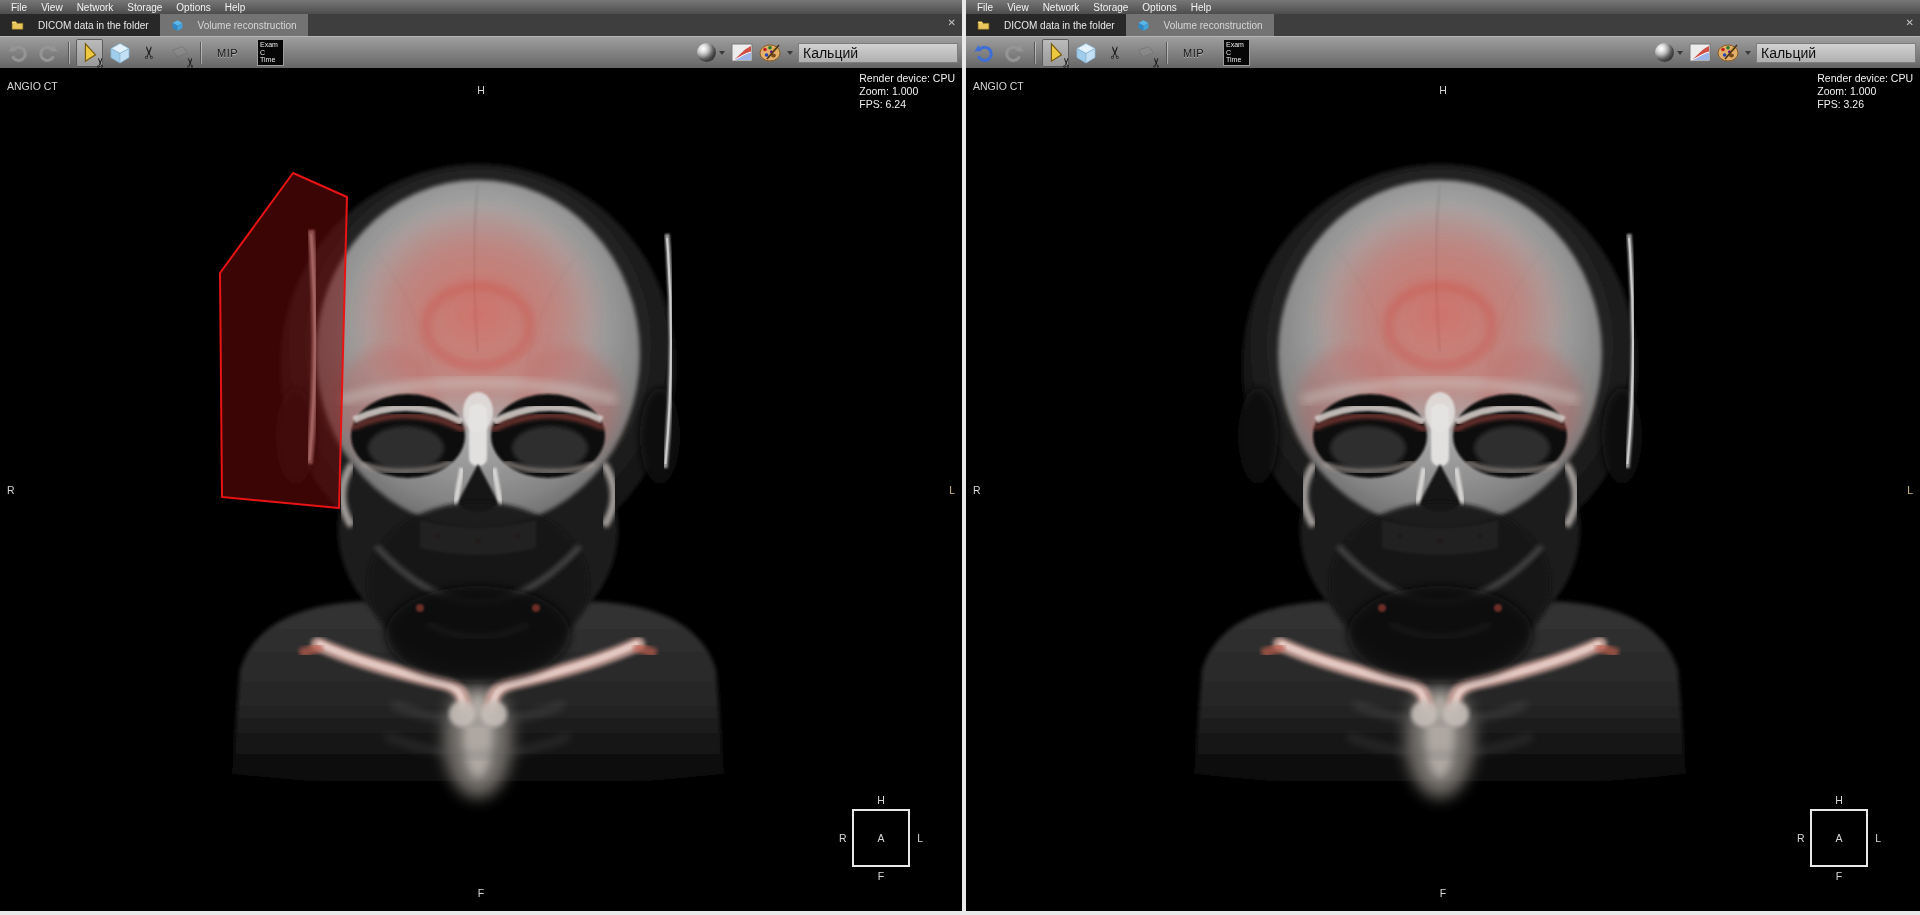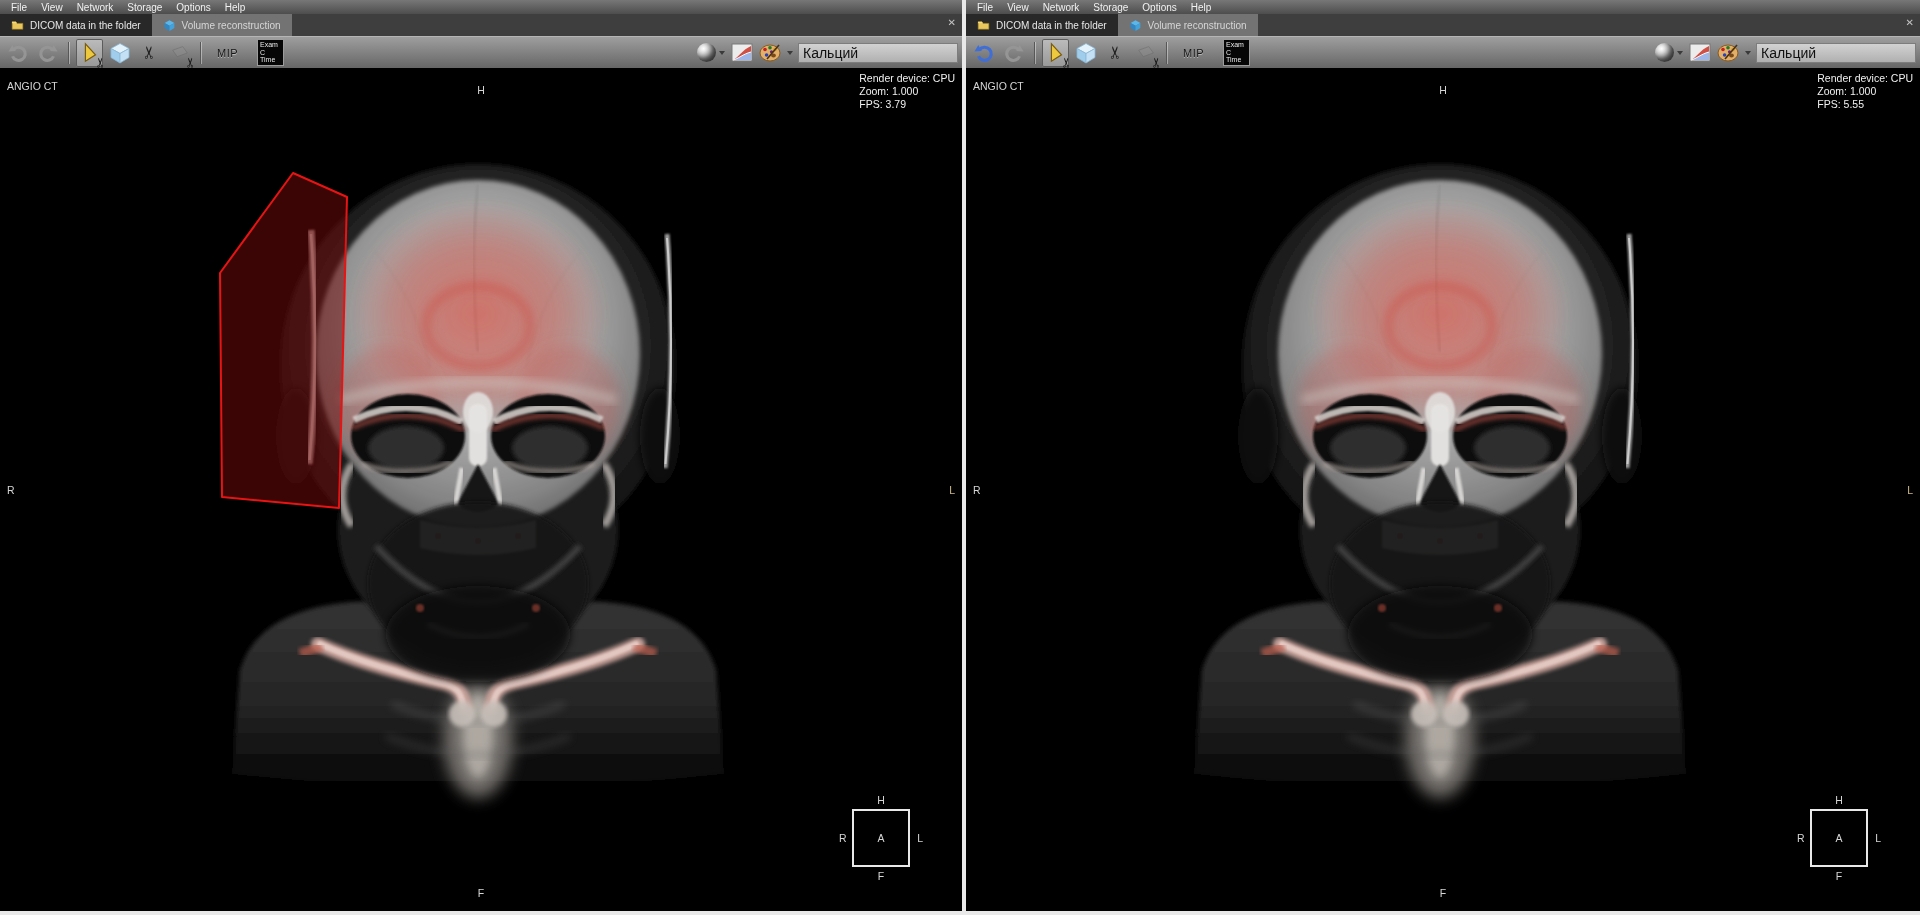--- a/index.html
+++ b/index.html
@@ -5,21 +5,21 @@
   html,body{margin:0;padding:0}
   body{width:1920px;height:915px;background:#e9e9e9;font-family:"Liberation Sans",sans-serif;position:relative;overflow:hidden}
   .window{position:absolute;top:0;height:911px;background:#000;overflow:hidden}
   .w-left{left:0;width:962px}
   .w-right{left:966px;width:954px}
 
   .menubar{height:14px;background:linear-gradient(#777,#4d4d4d);display:flex;align-items:center;padding-left:4px}
   .menu-item{color:#f2f2f2;font-size:10px;padding:0 7px;cursor:default;white-space:nowrap}
 
   .tabbar{height:22px;background:#3e3e3e;display:flex;align-items:stretch;position:relative}
-  .tab{display:flex;align-items:center;gap:6px;padding:0 11px;font-size:10px;color:#e8e8e8;white-space:nowrap}
+  .tab{display:flex;align-items:center;gap:14px;padding:0 11px;font-size:10px;color:#e8e8e8;white-space:nowrap}
   .tab-inactive{background:#282828}
   .tab-active{background:#737373;color:#d6d6d6}
   .tab-ic{width:13px;height:13px;flex:0 0 auto}
   .tab-close{position:absolute;right:6px;top:4px;color:#c4c4c4;font-size:10px;line-height:10px;font-family:"DejaVu Sans",sans-serif;cursor:default}
 
   .toolbar{height:32px;background:linear-gradient(#9e9e9e,#666);border-top:1px solid #b5b5b5;display:flex;align-items:center;justify-content:space-between;padding:0 4px;box-sizing:border-box}
   .tgroup{display:flex;align-items:center;gap:3px}
   .tbtn{position:relative;display:inline-flex;align-items:center;justify-content:center;height:28px;min-width:27px;border-radius:2px;cursor:default}
   .tbtn.pressed{background:linear-gradient(#bcbcbc,#989898);box-shadow:inset 0 0 0 1px #5c5c5c}
   .tsep{width:1px;height:22px;background:#575757;box-shadow:1px 0 0 rgba(255,255,255,.4);margin:0 4px}
@@ -271,21 +271,21 @@
     <svg class="scene" viewBox="0 0 962 843" width="962" height="843">
       <use href="#skullScene"></use>
       <path d="M311 162 C317 238 317 318 309 396" stroke="#b4a29e" stroke-width="7" fill="none" opacity="0.95" filter="url(#b1)"></path>
       <path d="M311 166 C316.5 238 316.5 316 309.5 392" stroke="#d8c6c2" stroke-width="2.5" fill="none" opacity="0.9"></path>
       <polygon points="293,105 347,129 339,440 222,429 220,205" stroke-width="2" stroke-linejoin="round" stroke="#e81414" fill="rgba(115,10,10,0.52)"></polygon>
     </svg>
     <div class="ov modality">ANGIO CT</div>
     <div class="ov info">
       <div>Render device: CPU</div>
       <div>Zoom: 1.000</div>
-      <div>FPS: 3.79</div>
+      <div>FPS: 6.24</div>
     </div>
     <div class="ov lbl-top">H</div>
     <div class="ov lbl-left">R</div>
     <div class="ov lbl-right warm">L</div>
     <div class="ov lbl-bottom">F</div>
     <div class="ocube">
       <span class="oc oc-top">H</span>
       <span class="oc oc-left">R</span>
       <span class="oc oc-right">L</span>
       <span class="oc oc-bottom">F</span>
@@ -398,21 +398,21 @@
     </div>
   </div>
   <div class="viewport">
     <svg class="scene" viewBox="0 0 962 843" width="962" height="843">
       <use href="#skullScene"></use>
     </svg>
     <div class="ov modality">ANGIO CT</div>
     <div class="ov info">
       <div>Render device: CPU</div>
       <div>Zoom: 1.000</div>
-      <div>FPS: 5.55</div>
+      <div>FPS: 3.26</div>
     </div>
     <div class="ov lbl-top">H</div>
     <div class="ov lbl-left">R</div>
     <div class="ov lbl-right warm">L</div>
     <div class="ov lbl-bottom">F</div>
     <div class="ocube">
       <span class="oc oc-top">H</span>
       <span class="oc oc-left">R</span>
       <span class="oc oc-right">L</span>
       <span class="oc oc-bottom">F</span>

